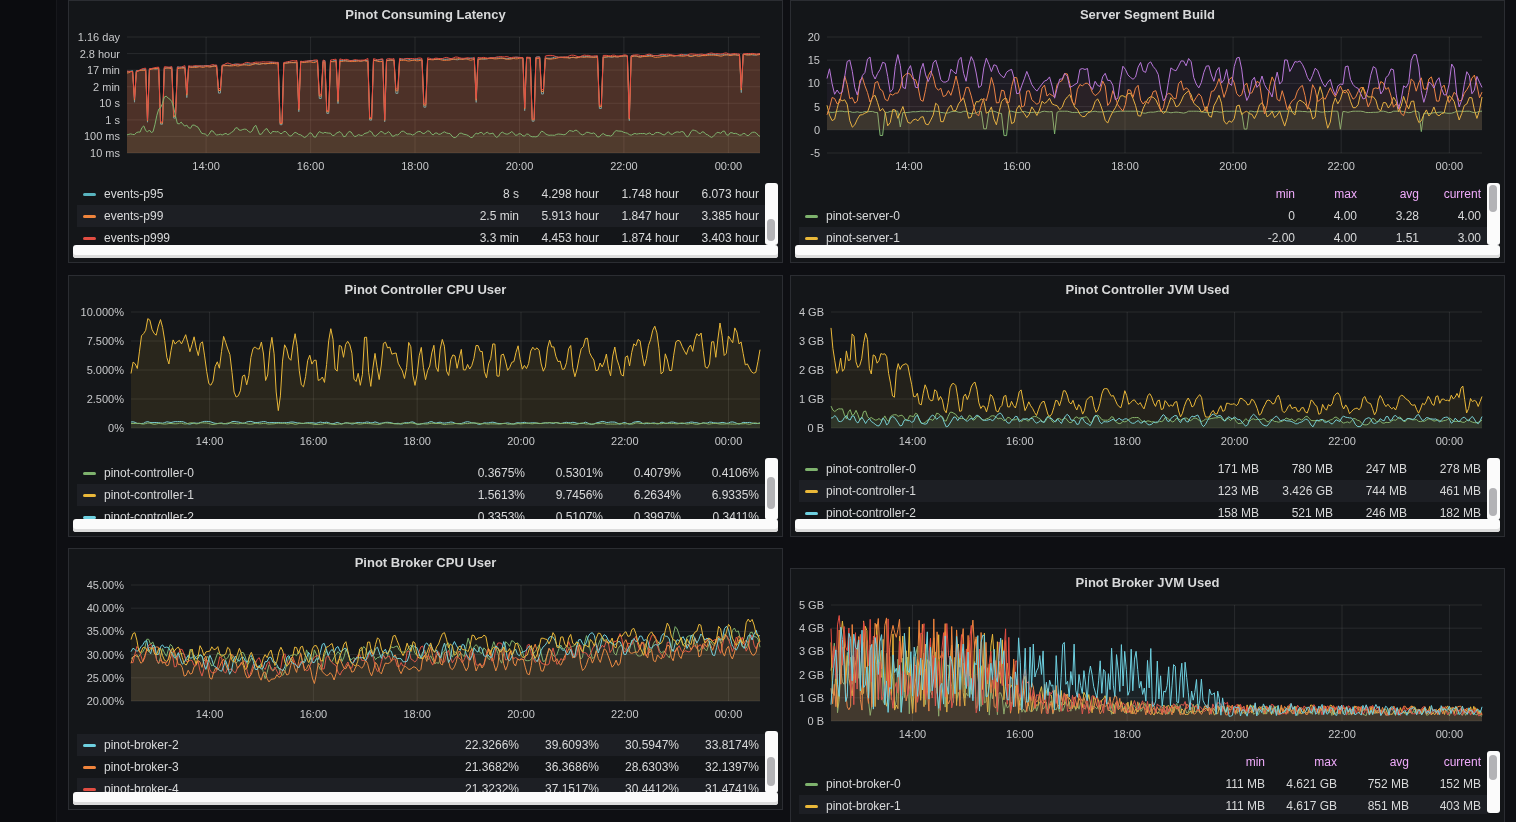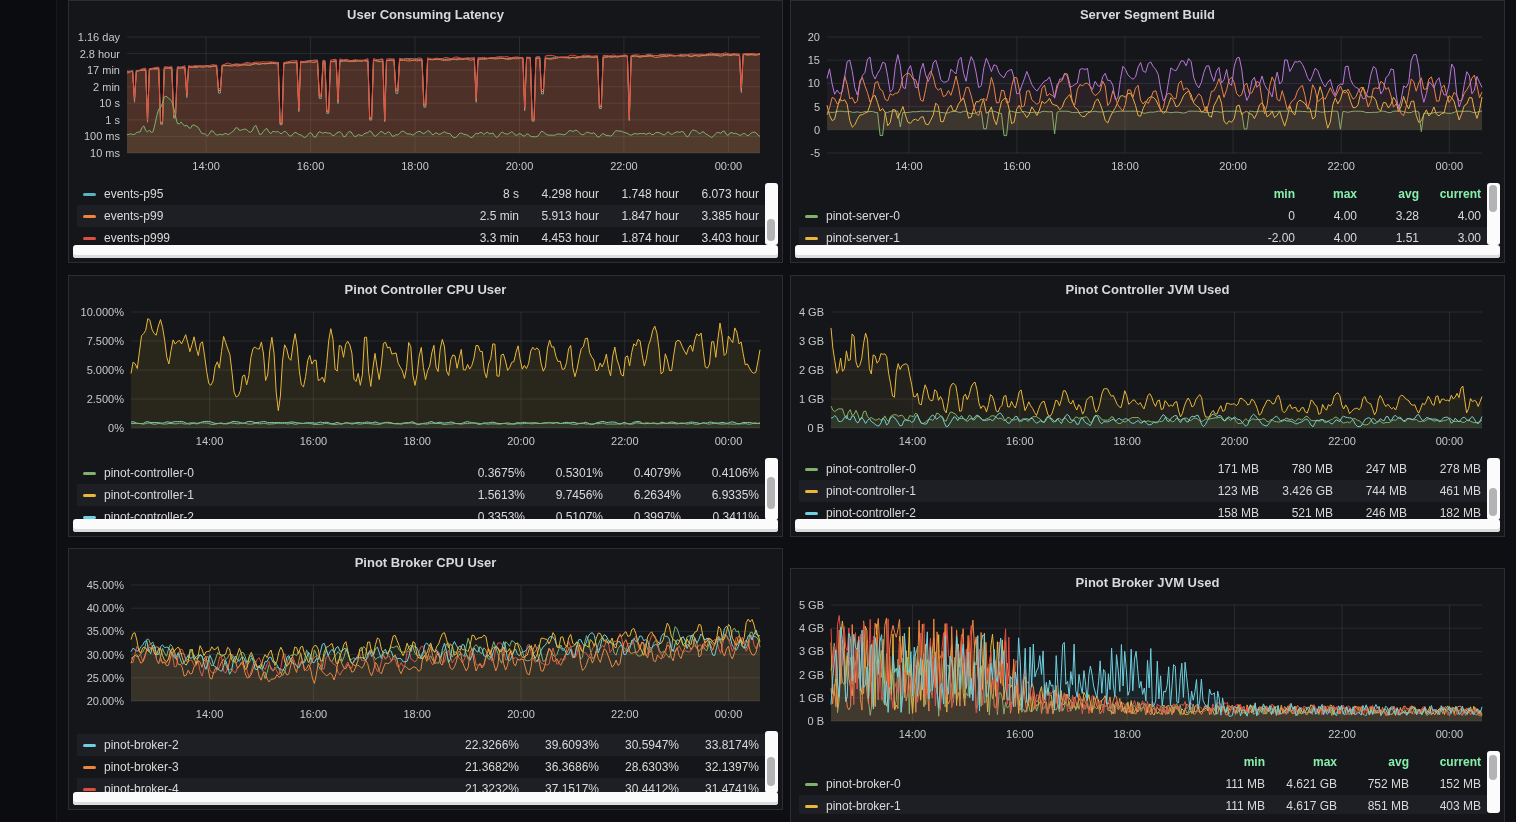--- a/index.html
+++ b/index.html
@@ -9,34 +9,34 @@
   .panel{position:absolute;background:#141619;border:1px solid #2b2d32;box-sizing:border-box;}
   .ptitle{position:absolute;top:6px;left:0;right:0;text-align:center;font-size:13px;font-weight:700;color:#d8d9da;cursor:pointer;}
   .chart{position:absolute;top:28px;left:0;right:0;height:152px;}
   .legend{position:absolute;top:182px;left:8px;right:17px;height:63px;overflow:hidden;}
   .lwrap{position:relative;}
   .lrow{display:grid;align-items:center;height:22px;padding:0 6px;font-size:12px;color:#d8d9da;}
   .lrow.alt{background:#1d1f24;}
   .lrow .nm{display:flex;align-items:center;gap:8px;min-width:0;white-space:nowrap;cursor:pointer;}
   .sw{display:inline-block;width:13px;height:3px;border-radius:2px;flex:0 0 auto;}
   .lv{text-align:right;font-weight:400;color:#d8d9da;white-space:nowrap;}
-  .lhdr{color:#86efac;font-weight:700;}
+  .lhdr{color:#f0abfc;font-weight:400;}
   .hscroll{position:absolute;left:4px;right:4px;bottom:4px;height:13px;background:#fbfbfb;border-radius:3px;
            box-shadow:inset 0 -3px 0 #dcdcdc;}
   .vscroll{position:absolute;right:4px;top:182px;height:62px;width:13px;background:#fbfbfb;border-radius:3px;}
   .vthumb{position:absolute;left:2px;width:8px;background:#b3b3b6;border-radius:4px;}
   svg text{font-family:"Liberation Sans",sans-serif;}
 </style>
 </head>
 <body>
 
 <div class="dash">
   <div class="side"></div>
   <section class="panel" id="p0" style="left:68px;top:0;width:715px;height:263px">
-      <div class="ptitle">User Consuming Latency</div>
+      <div class="ptitle">Pinot Consuming Latency</div>
       <div class="chart"><svg width="715" height="152" viewBox="0 0 715 152">
           <line x1="58" y1="8.0" x2="691" y2="8.0" stroke="rgba(255,255,255,0.09)" stroke-width="1"></line>
           <line x1="58" y1="24.6" x2="691" y2="24.6" stroke="rgba(255,255,255,0.09)" stroke-width="1"></line>
           <line x1="58" y1="41.1" x2="691" y2="41.1" stroke="rgba(255,255,255,0.09)" stroke-width="1"></line>
           <line x1="58" y1="57.7" x2="691" y2="57.7" stroke="rgba(255,255,255,0.09)" stroke-width="1"></line>
           <line x1="58" y1="74.3" x2="691" y2="74.3" stroke="rgba(255,255,255,0.09)" stroke-width="1"></line>
           <line x1="58" y1="90.9" x2="691" y2="90.9" stroke="rgba(255,255,255,0.09)" stroke-width="1"></line>
           <line x1="58" y1="107.4" x2="691" y2="107.4" stroke="rgba(255,255,255,0.09)" stroke-width="1"></line>
           <line x1="58" y1="124.0" x2="691" y2="124.0" stroke="rgba(255,255,255,0.09)" stroke-width="1"></line>
           <line x1="137.1" y1="8" x2="137.1" y2="124" stroke="rgba(255,255,255,0.09)" stroke-width="1"></line>

